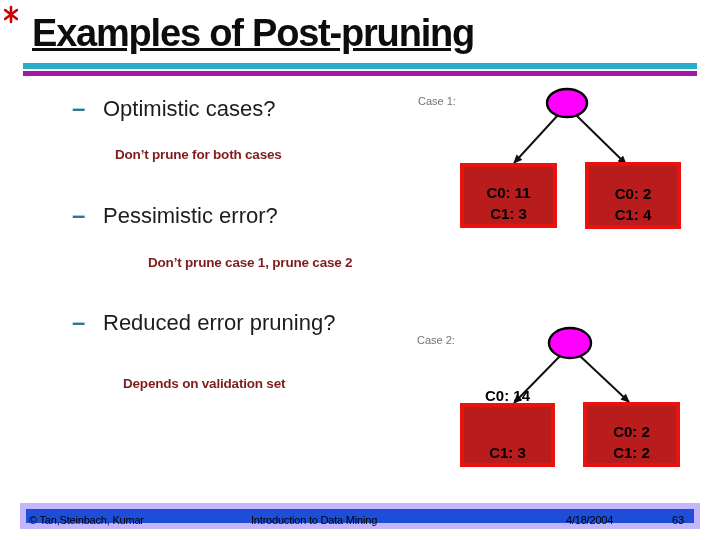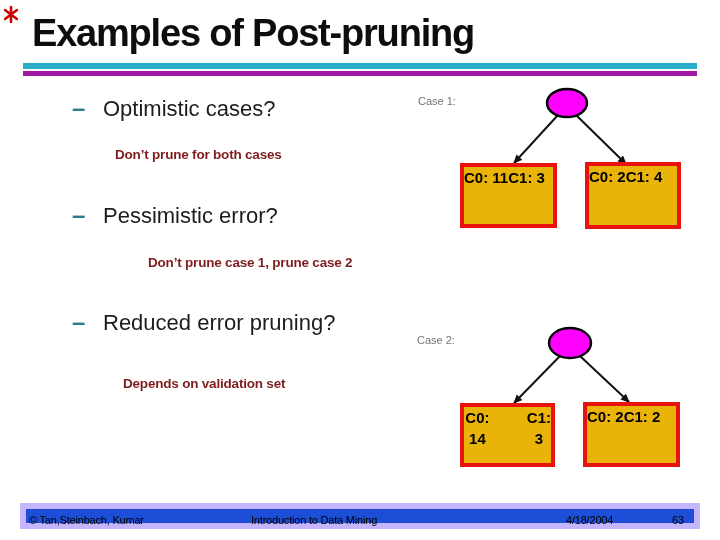--- a/index.html
+++ b/index.html
@@ -4,21 +4,21 @@
 <style>
   html,body{margin:0;padding:0;background:#e8e8e8;}
   .slide{
     position:relative;width:720px;height:540px;background:#ffffff;
     font-family:"Liberation Sans",sans-serif;overflow:hidden;margin:0 auto;
   }
   .ornament{position:absolute;left:4px;top:5px;width:14px;height:19px;}
   .ornament line{stroke:var(--ornament-red,#CC0000);stroke-width:2.6;stroke-linecap:round;}
   .title{
     position:absolute;left:32px;top:12px;margin:0;
-    font-size:38px;font-weight:bold;letter-spacing:-1.2px;color:#0d0d0d;white-space:nowrap;
+    font-size:38px;font-weight:bold;letter-spacing:-1.2px;color:#0d0d0d;white-space:nowrap;text-decoration:underline;
   }
   .rule{position:absolute;left:23px;width:674px;}
   .rule-teal{top:63px;height:6px;background:var(--accent-teal,#29ADC9);}
   .rule-purple{top:71px;height:5px;background:var(--accent-purple,#A117A8);}
 
   .bullet{position:absolute;left:72px;display:flex;align-items:baseline;white-space:nowrap;}
   .bullet .dash{
     color:var(--bullet-dash-teal,#2A7B8C);font-weight:bold;font-size:24px;
     width:20px;flex:0 0 20px;
   }
@@ -32,24 +32,24 @@
   .case1-label{left:418px;top:95px;}
   .case2-label{left:417px;top:334px;}
 
   .tree{position:absolute;width:260px;height:92px;}
   .tree1{left:440px;top:83px;}
   .tree2{left:440px;top:325px;}
   .tree .edge{stroke:#111;stroke-width:2;}
   .tree .root{fill:var(--node-fill-magenta,#FF00FF);stroke:#000;stroke-width:2.4;}
 
   .node-box{
-    position:absolute;box-sizing:border-box;background:#eab308;
+    position:absolute;box-sizing:border-box;background:#b91c1c;
     border:4px solid var(--node-box-border-red,#E8120E);
     text-align:center;font-size:15px;font-weight:bold;color:#000;line-height:21px;
-    display:flex;flex-direction:row;justify-content:flex-start;
+    display:flex;flex-direction:column;justify-content:flex-end;
   }
   .c1-left{left:460px;top:163px;width:97px;height:65px;}
   .c1-right{left:585px;top:162px;width:96px;height:67px;}
   .c2-left{left:460px;top:403px;width:95px;height:64px;gap:36px;}
   .c2-right{left:583px;top:402px;width:97px;height:65px;}
 
   .footer{
     position:absolute;left:20px;top:503px;width:680px;height:26px;box-sizing:border-box;
     border:6px solid #c4b5fd;background:#1d4ed8;font-size:11px;color:#000;letter-spacing:-0.2px;
   }

